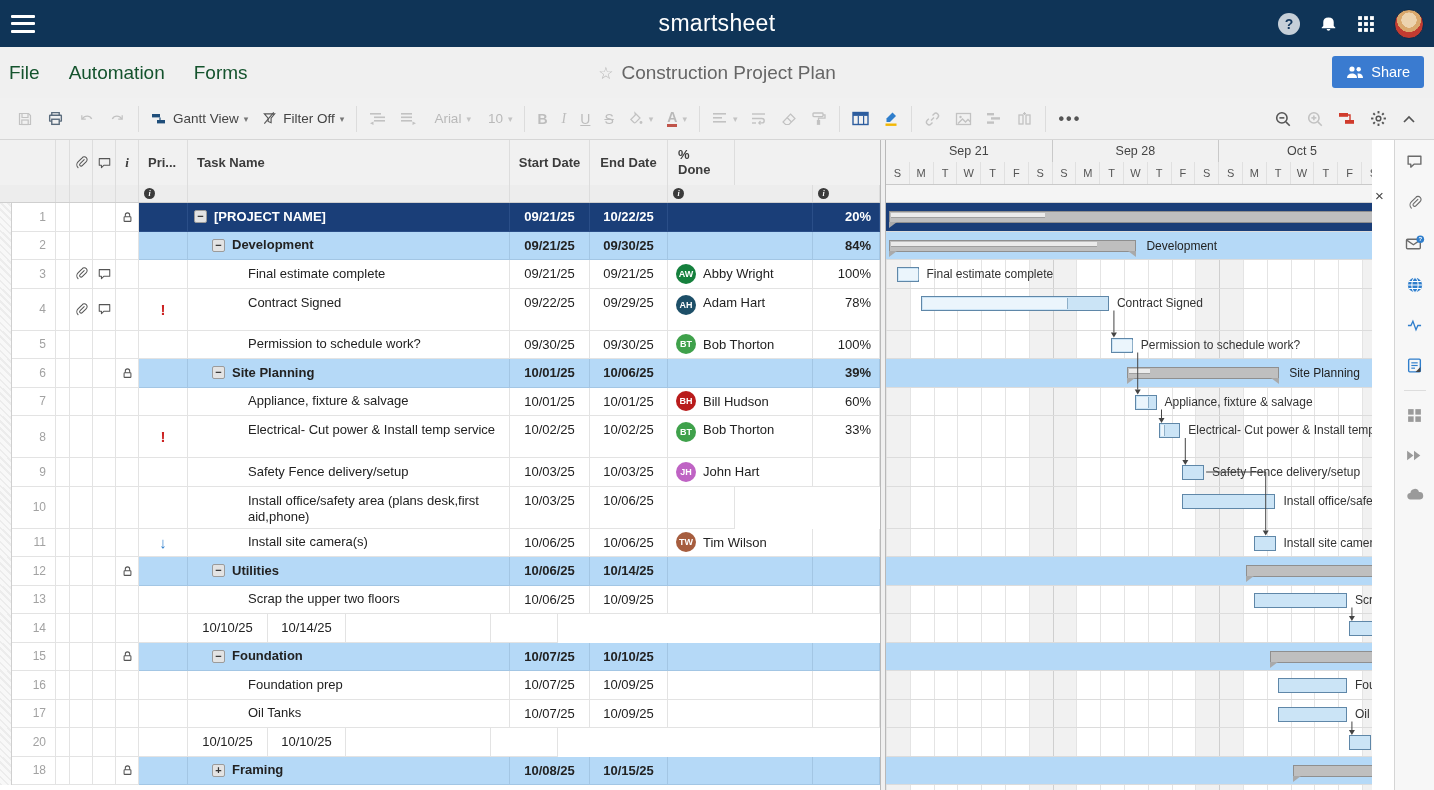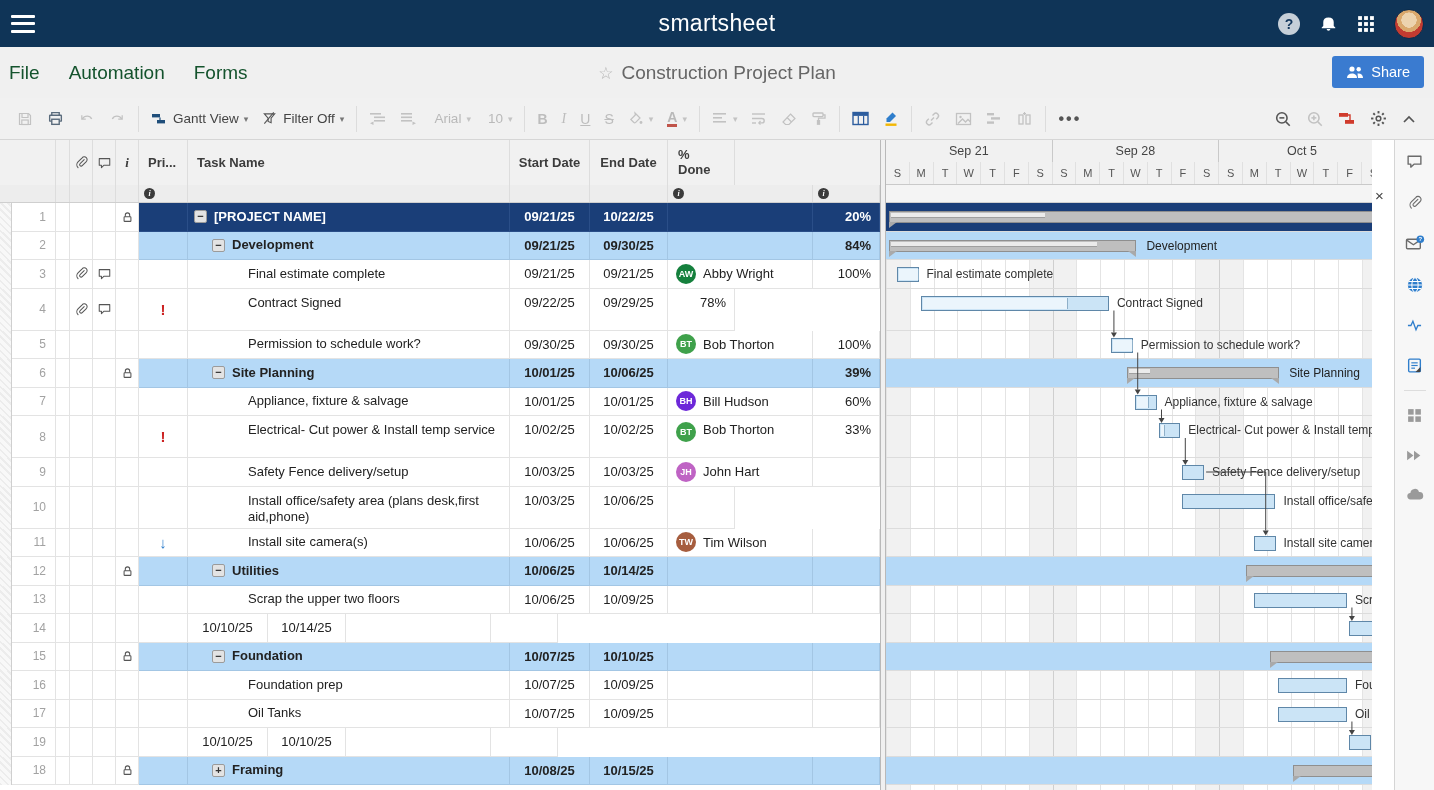--- a/index.html
+++ b/index.html
@@ -537,20 +537,24 @@
           </div>
     <div class="cell ic"></div>
     <div class="cell pri z">
             <span class="pri-ex">!</span>
           </div>
     <div class="cell name z top" style="padding-left:60px">
             <span class="nm">Contract Signed</span>
           </div>
     <div class="cell date z top">09/22/25</div>
     <div class="cell date end z top">09/29/25</div>
+    <div class="cell asg z top">
+            <span class="av" style="background:#1d4f68">AH</span>
+            <span>Adam Hart</span>
+          </div>
     <div class="cell pct z top">78%</div>
   </div>
         <div class="grow " style="height:28.5px">
     <div class="cell hatch"></div>
     <div class="cell num">5</div>
     <div class="cell w14"></div>
     <div class="cell ic"></div>
     <div class="cell ic"></div>
     <div class="cell ic"></div>
     <div class="cell pri z"></div>
@@ -596,21 +600,21 @@
     <div class="cell ic"></div>
     <div class="cell ic"></div>
     <div class="cell ic"></div>
     <div class="cell pri z"></div>
     <div class="cell name z top" style="padding-left:60px">
             <span class="nm">Appliance, fixture &amp; salvage</span>
           </div>
     <div class="cell date z top">10/01/25</div>
     <div class="cell date end z top">10/01/25</div>
     <div class="cell asg z top">
-            <span class="av" style="background:#6d28d9">BH</span>
+            <span class="av" style="background:#b91c1c">BH</span>
             <span>Bill Hudson</span>
           </div>
     <div class="cell pct z top">60%</div>
   </div>
         <div class="grow  tall" style="height:42px">
     <div class="cell hatch"></div>
     <div class="cell num">8</div>
     <div class="cell w14"></div>
     <div class="cell ic"></div>
     <div class="cell ic"></div>
@@ -788,21 +792,21 @@
     <div class="cell name z top" style="padding-left:60px">
             <span class="nm">Oil Tanks</span>
           </div>
     <div class="cell date z top">10/07/25</div>
     <div class="cell date end z top">10/09/25</div>
     <div class="cell asg z top"></div>
     <div class="cell pct z top"></div>
   </div>
         <div class="grow " style="height:28.5px">
     <div class="cell hatch"></div>
-    <div class="cell num">19</div>
+    <div class="cell num">20</div>
     <div class="cell w14"></div>
     <div class="cell ic"></div>
     <div class="cell ic"></div>
     <div class="cell ic"></div>
     <div class="cell pri z"></div>
     <div class="cell date z top">10/10/25</div>
     <div class="cell date end z top">10/10/25</div>
     <div class="cell asg z top"></div>
     <div class="cell pct z top"></div>
   </div>

